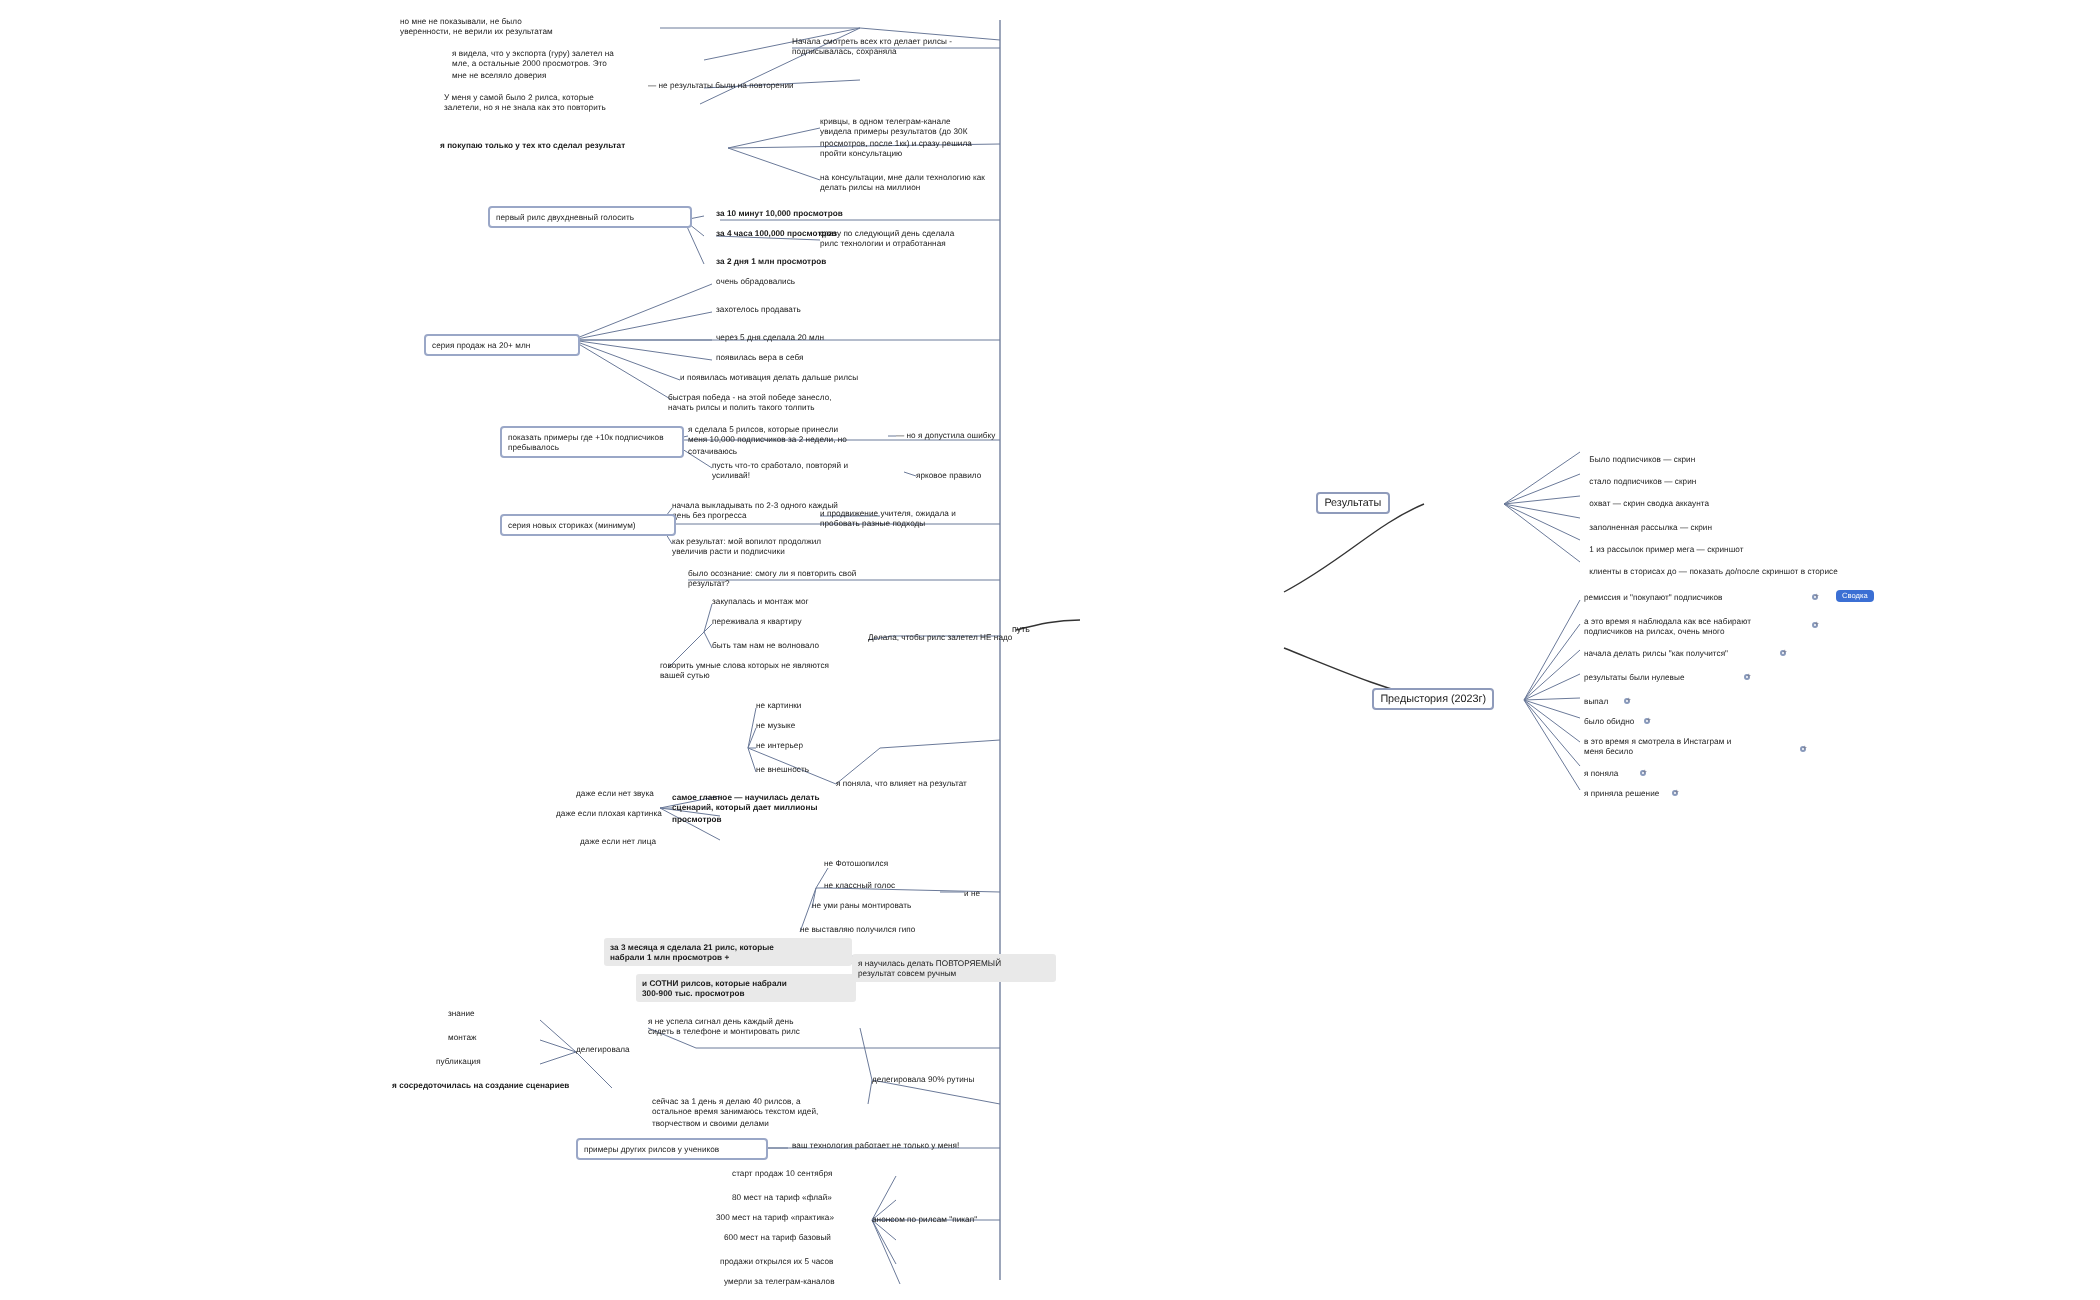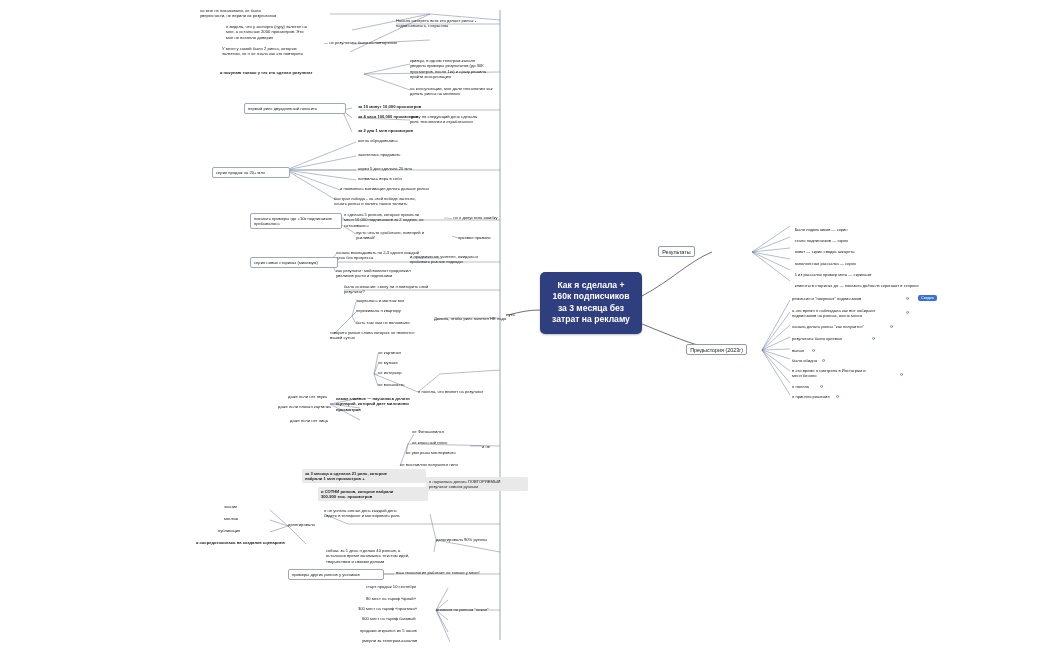--- a/index.html
+++ b/index.html
@@ -214,24 +214,20 @@
       <path d="M450 610 L 436 610"></path>
       <path d="M436 610 L 448 588"></path>
       <path d="M436 610 L 448 600"></path>
       <path d="M436 610 L 448 610"></path>
       <path d="M436 610 L 448 620"></path>
       <path d="M436 610 L 448 632"></path>
       <path d="M436 610 L 450 642"></path>
     </g>
   </svg>
 
-  <div class="center" style="left:540px; top:272px; width:84px;">Как я сделала +
-160к подписчиков
-за 3 месяца без
-затрат на рекламу</div>
 
   <div class="path-label" style="left:506px; top:312px;">путь</div>
 
   <div class="branch-label boxed" style="left:658px; top:246px;">Результаты</div>
 
   <div class="node plain" style="left:790px; top:222px; width:118px;">
     <span>Было подписчиков — </span><span class="red">скрин</span>
   </div>
   <div class="node plain" style="left:790px; top:233px; width:118px;">
     <span>стало подписчиков — </span><span class="red">скрин</span>

